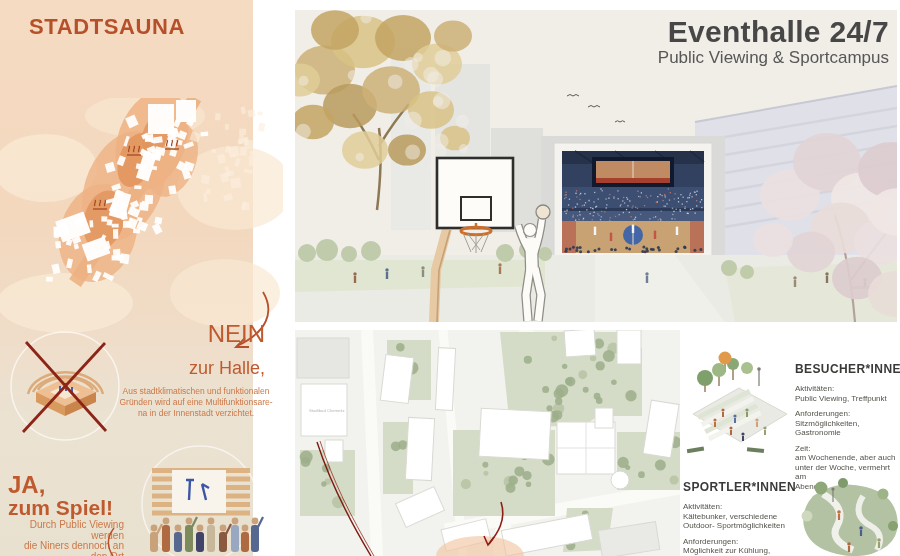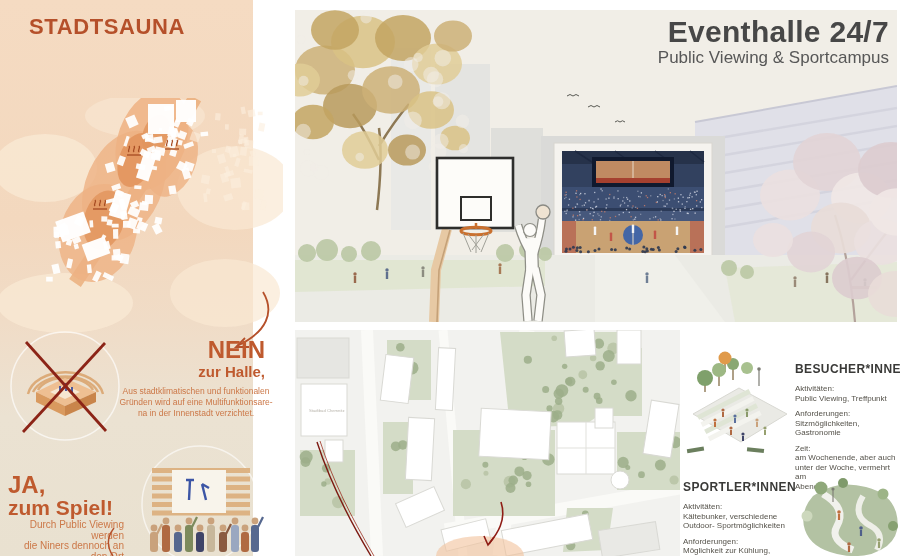--- a/index.html
+++ b/index.html
@@ -9,23 +9,23 @@
 
   
   .left-panel{left:0;top:0;width:253px;height:556px;
     background:linear-gradient(180deg,#f5dbc2 0%,#f3d8be 40%,#f0dcc7 58%,#ebe2d2 75%,#e9e1d0 100%);}
   .panel-title{left:29px;top:14px;font-size:22px;font-weight:bold;color:#b5502a;
     letter-spacing:.6px;margin:0;}
   .panel-sub{left:31px;top:42px;font-size:9.5px;line-height:12px;color:#cc7848;}
   .heatmap-svg{left:0;top:98px;width:283px;height:238px;}
   .arrow1-svg{left:205px;top:288px;width:72px;height:66px;}
   .arena-svg{left:8px;top:330px;width:115px;height:112px;}
-  .nein-head{left:115px;top:338px;width:150px;text-align:right;color:#bf5a2e;font-weight:bold;}
+  .nein-head{left:115px;top:322px;width:150px;text-align:right;color:#bf5a2e;font-weight:normal;}
   .nein-head .l1{font-size:24px;display:block;line-height:24px;}
-  .nein-head .l2{font-size:15px;display:block;line-height:20px;}
+  .nein-head .l2{font-size:18px;display:block;line-height:20px;margin-top:12px;}
   .nein-body{left:118px;top:386px;width:156px;text-align:center;font-size:8.5px;
     line-height:11px;color:#cc7848;}
   .ja-head{left:8px;top:472px;width:112px;text-align:left;color:#bf5a2e;font-weight:bold;}
   .ja-head .l1{font-size:24px;display:block;line-height:25px;}
   .ja-head .l2{font-size:21px;display:block;line-height:21px;}
   .ja-body{left:6px;top:520px;width:118px;text-align:right;font-size:10px;
     line-height:10.5px;color:#cc7848;}
   .pv-svg{left:138px;top:440px;width:145px;height:116px;}
   .arrow2-svg{left:96px;top:528px;width:34px;height:28px;}
 

